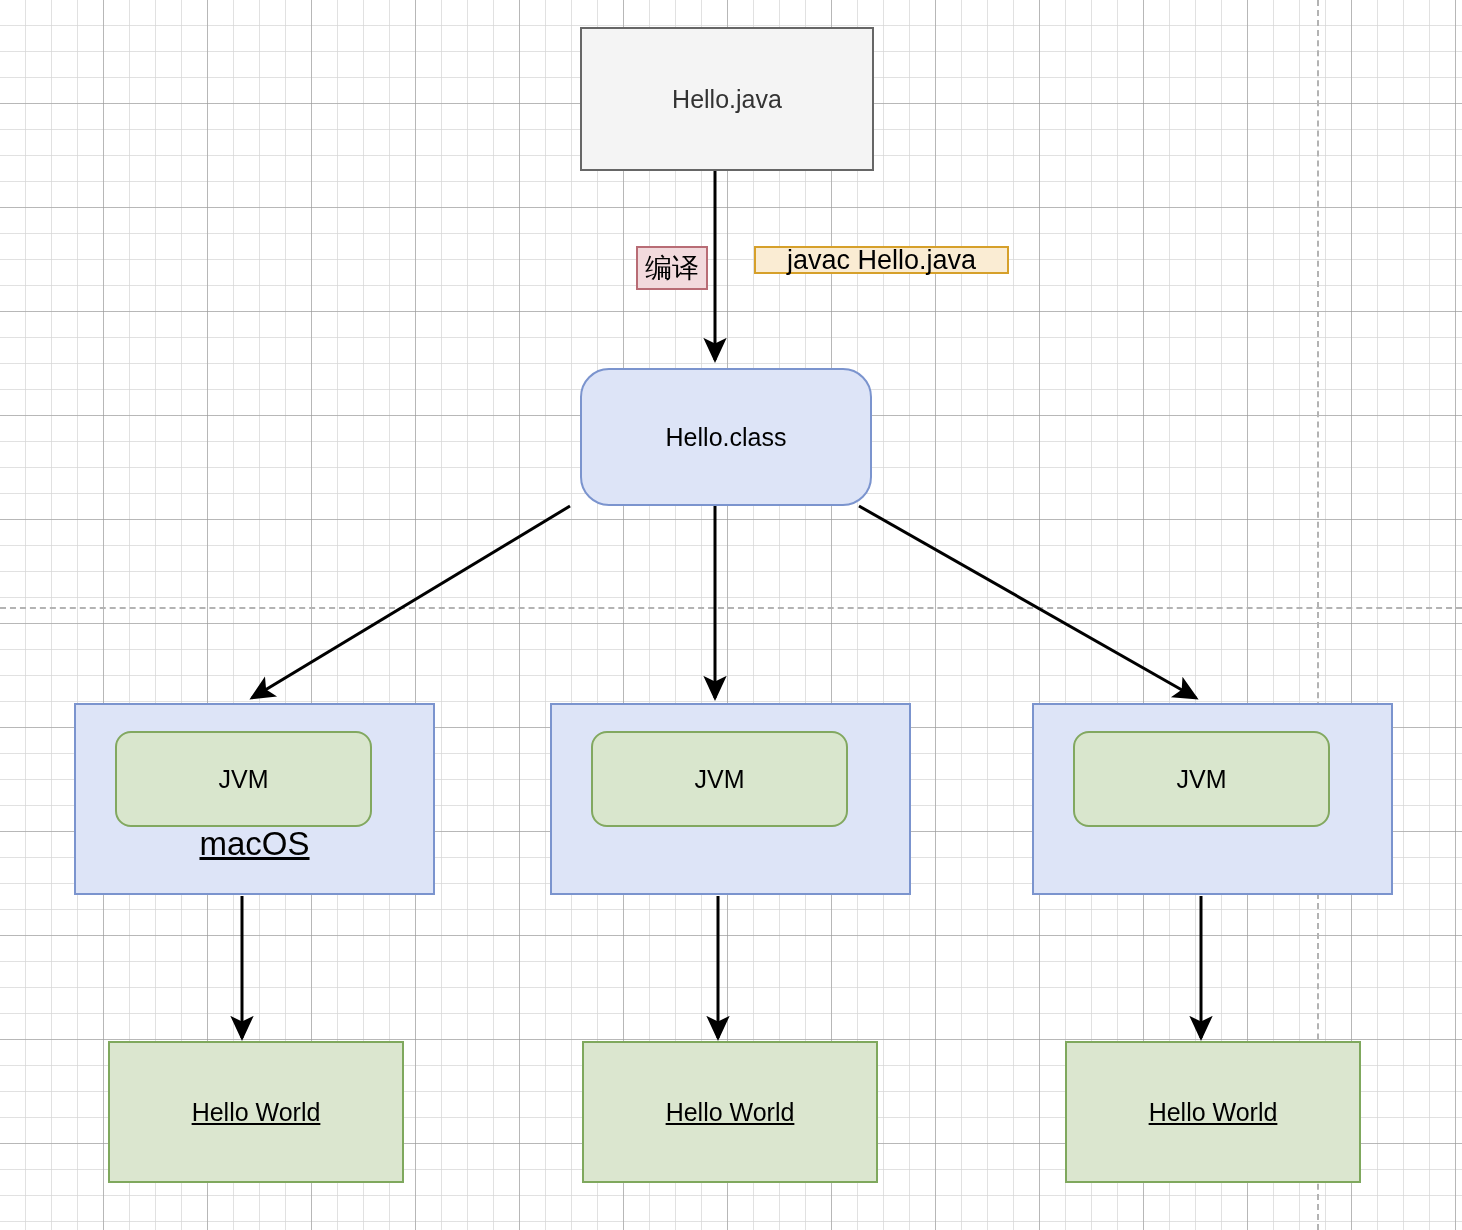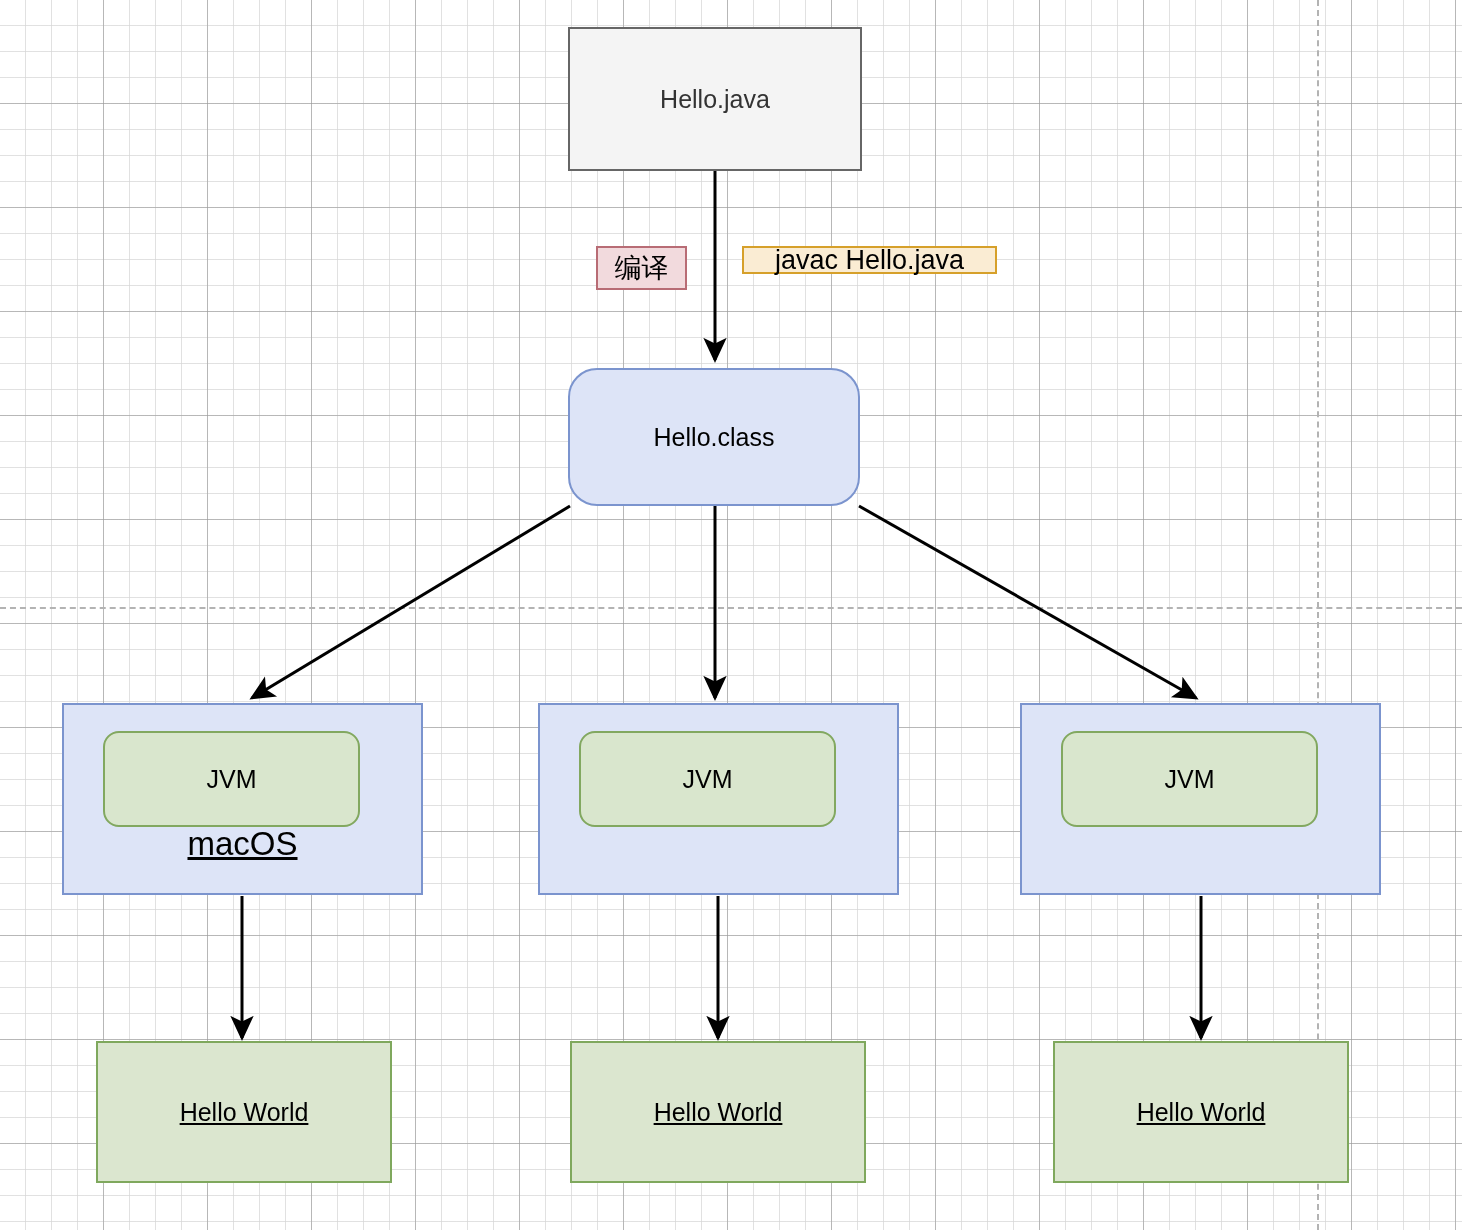--- a/index.html
+++ b/index.html
@@ -54,20 +54,21 @@
   }
 
   .node {
     position: absolute;
     box-sizing: border-box;
     display: flex;
     align-items: center;
     justify-content: center;
     text-align: center;
     color: #000000;
+    margin-left: 12px;
   }
 
   
   .node-source {
     background: #f4f4f4;
     border: 2px solid #666666;
     font-size: 25px;
     color: #333333;
   }
 
@@ -167,21 +168,21 @@
 
     <line x1="718" y1="896" x2="718" y2="1038" stroke="#000000" stroke-width="3" marker-end="url(#arrow)"></line>
 
     <line x1="1201" y1="896" x2="1201" y2="1038" stroke="#000000" stroke-width="3" marker-end="url(#arrow)"></line>
   </svg>
 
   <div class="node node-source" style="left:568px; top:27px; width:294px; height:144px;">
     <span>Hello.java</span>
   </div>
 
-  <div class="node label-compile" style="left:596px; top:246px; width:91px; height:44px;">
+  <div class="node label-compile" style="left:624px; top:246px; width:72px; height:44px;">
     <span>编译</span>
   </div>
 
   <div class="node label-cmd" style="left:742px; top:246px; width:255px; height:28px;">
     <span>javac Hello.java</span>
   </div>
 
   <div class="node node-blue" style="left:568px; top:368px; width:292px; height:138px;border-radius:29px;">
     <span>Hello.class</span>
   </div>

